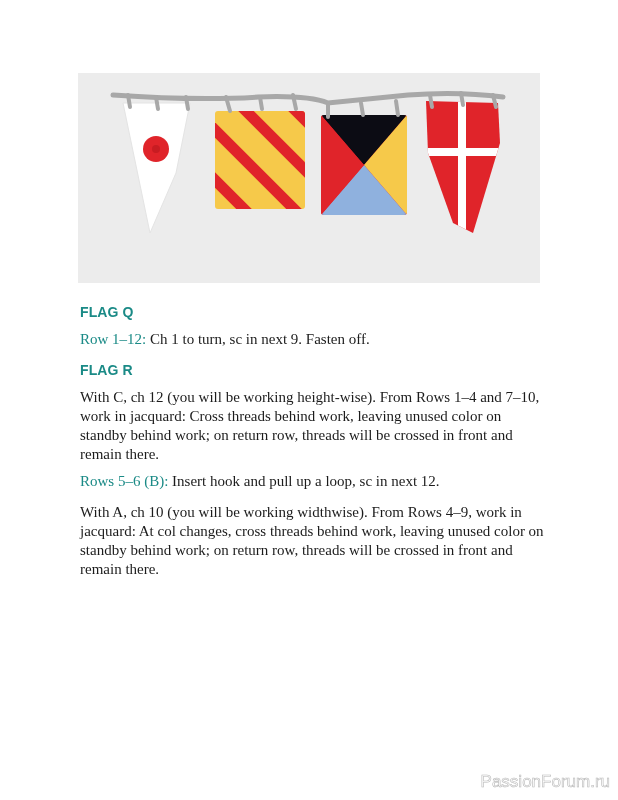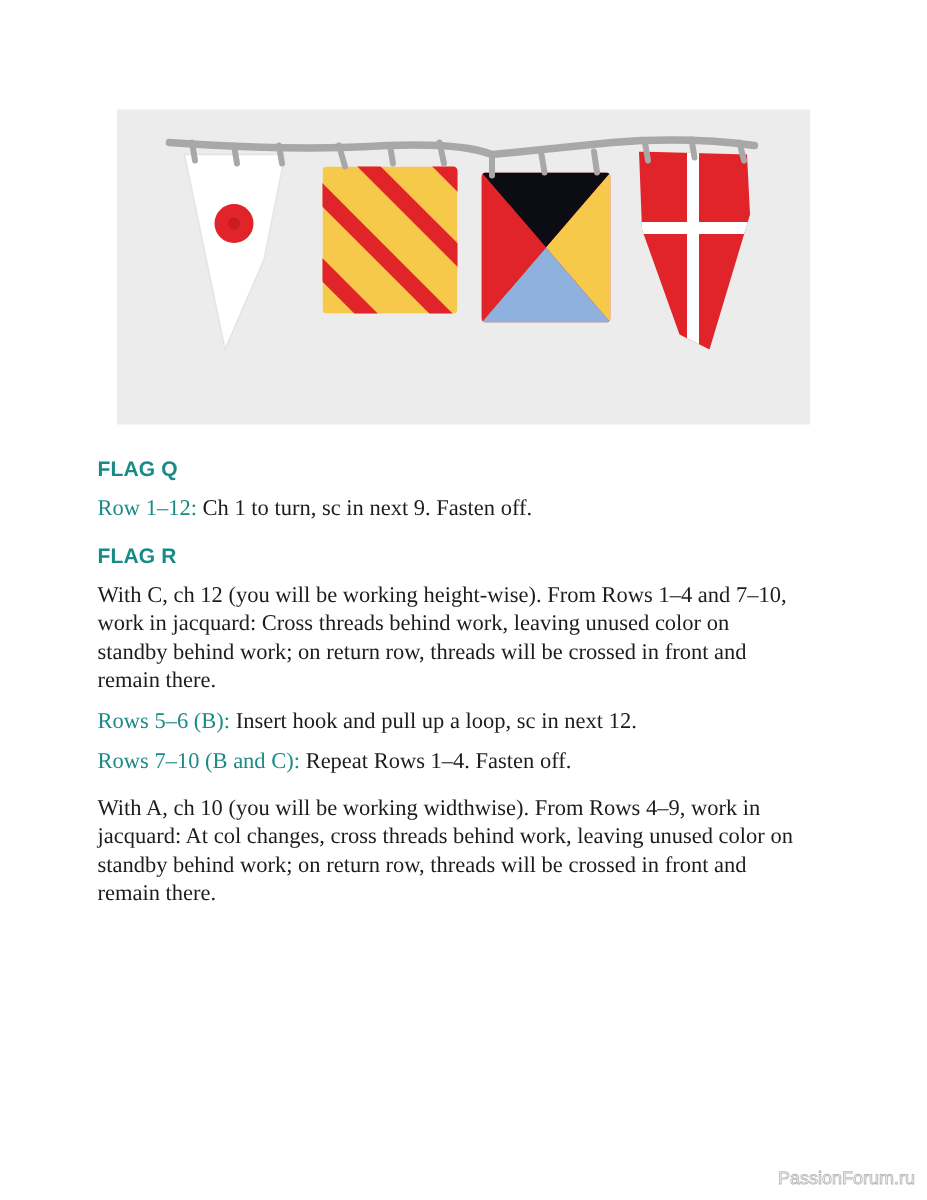--- a/index.html
+++ b/index.html
@@ -1,24 +1,24 @@
 <!DOCTYPE html>
 <html><head>
 <meta charset="utf-8">
 <style>
   html, body { margin:0; padding:0; }
   body { width:618px; height:800px; background:#ffffff; position:relative; overflow:hidden; }
   .photo { position:absolute; left:78px; top:73px; width:462px; height:210px; background:#ececec; overflow:hidden; }
   .photo svg { display:block; }
-  .content { position:absolute; left:65px; top:303px; width:470px; font-family:"Liberation Serif", serif; font-size:15px; line-height:19px; color:#1c1c1c; }
+  .content { position:absolute; left:80px; top:303px; width:470px; font-family:"Liberation Serif", serif; font-size:15px; line-height:19px; color:#1c1c1c; }
   .heading { font-family:"Liberation Sans", sans-serif; font-weight:bold; font-size:14px; color:#1a8a86; margin:0 0 8px 0; letter-spacing:0.1px; }
   .para { margin:0 0 8px 0; }
   .row-label { font-weight:normal; color:#1a8a86; }
   .sec { margin-bottom:12px; }
-  .watermark { position:absolute; right:8px; bottom:8px; font-family:"Liberation Sans", sans-serif; font-size:12px; color:#fff; -webkit-text-stroke:0.6px #b8b8b8; }
+  .watermark { position:absolute; right:8px; bottom:8px; font-family:"Liberation Sans", sans-serif; font-size:17px; color:#fff; -webkit-text-stroke:0.6px #b8b8b8; }
 </style>
 </head>
 <body>
 
 <div class="photo">
   <svg width="462" height="210" viewBox="0 0 462 210" xmlns="http://www.w3.org/2000/svg">
 
     <path d="M35 22 Q 120 28 180 24 Q 230 22 250 30 Q 300 25 330 22 Q 380 18 425 24" stroke="#a8a8a8" stroke-width="5" fill="none" stroke-linecap="round"></path>
 
     <polygon points="45,30 112,30 98,100 72,160" fill="#ffffff" stroke="#e4e4e4" stroke-width="1"></polygon>
@@ -81,20 +81,19 @@
 
 <div class="content">
   <div class="sec">
     <div class="heading">FLAG Q</div>
     <p class="para"><span class="row-label">Row 1–12:</span><span> Ch 1 to turn, sc in next 9. Fasten off.</span></p>
   </div>
   <div class="sec">
     <div class="heading">FLAG R</div>
     <p class="para">With C, ch 12 (you will be working height-wise). From Rows 1–4 and 7–10, work in jacquard: Cross threads behind work, leaving unused color on standby behind work; on return row, threads will be crossed in front and remain there.</p>
     <p class="para"><span class="row-label">Rows 5–6 (B):</span><span> Insert hook and pull up a loop, sc in next 12.</span></p>
-    <p class="para"><span class="row-label">Rows 7–10 (B and C):</span><span> Repeat Rows 1–4. Fasten off.</span></p>
   </div>
   <div class="sec">
     <p class="para">With A, ch 10 (you will be working widthwise). From Rows 4–9, work in jacquard: At col changes, cross threads behind work, leaving unused color on standby behind work; on return row, threads will be crossed in front and remain there.</p>
   </div>
 </div>
 
 <div class="watermark">PassionForum.ru</div>
 
 </body></html>

